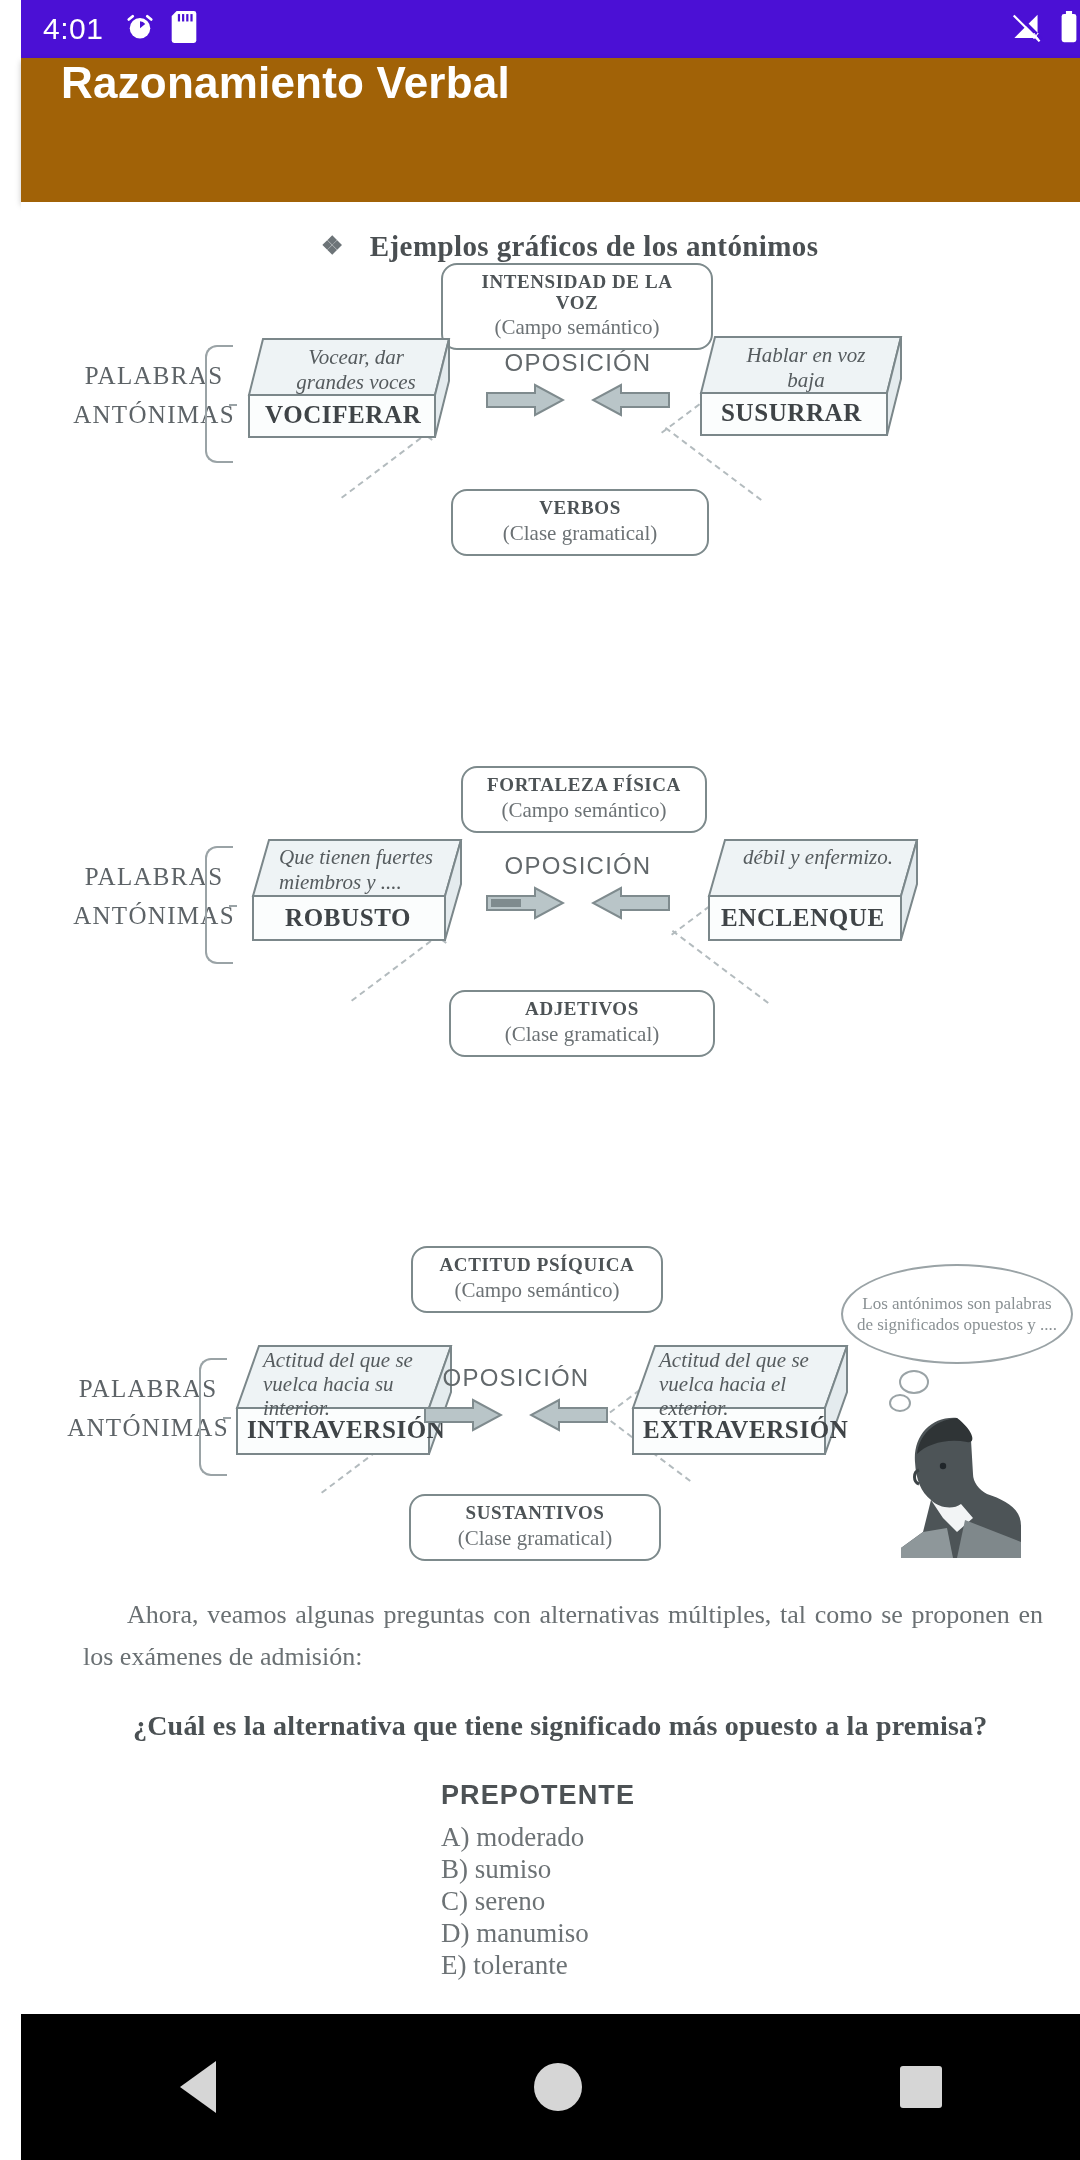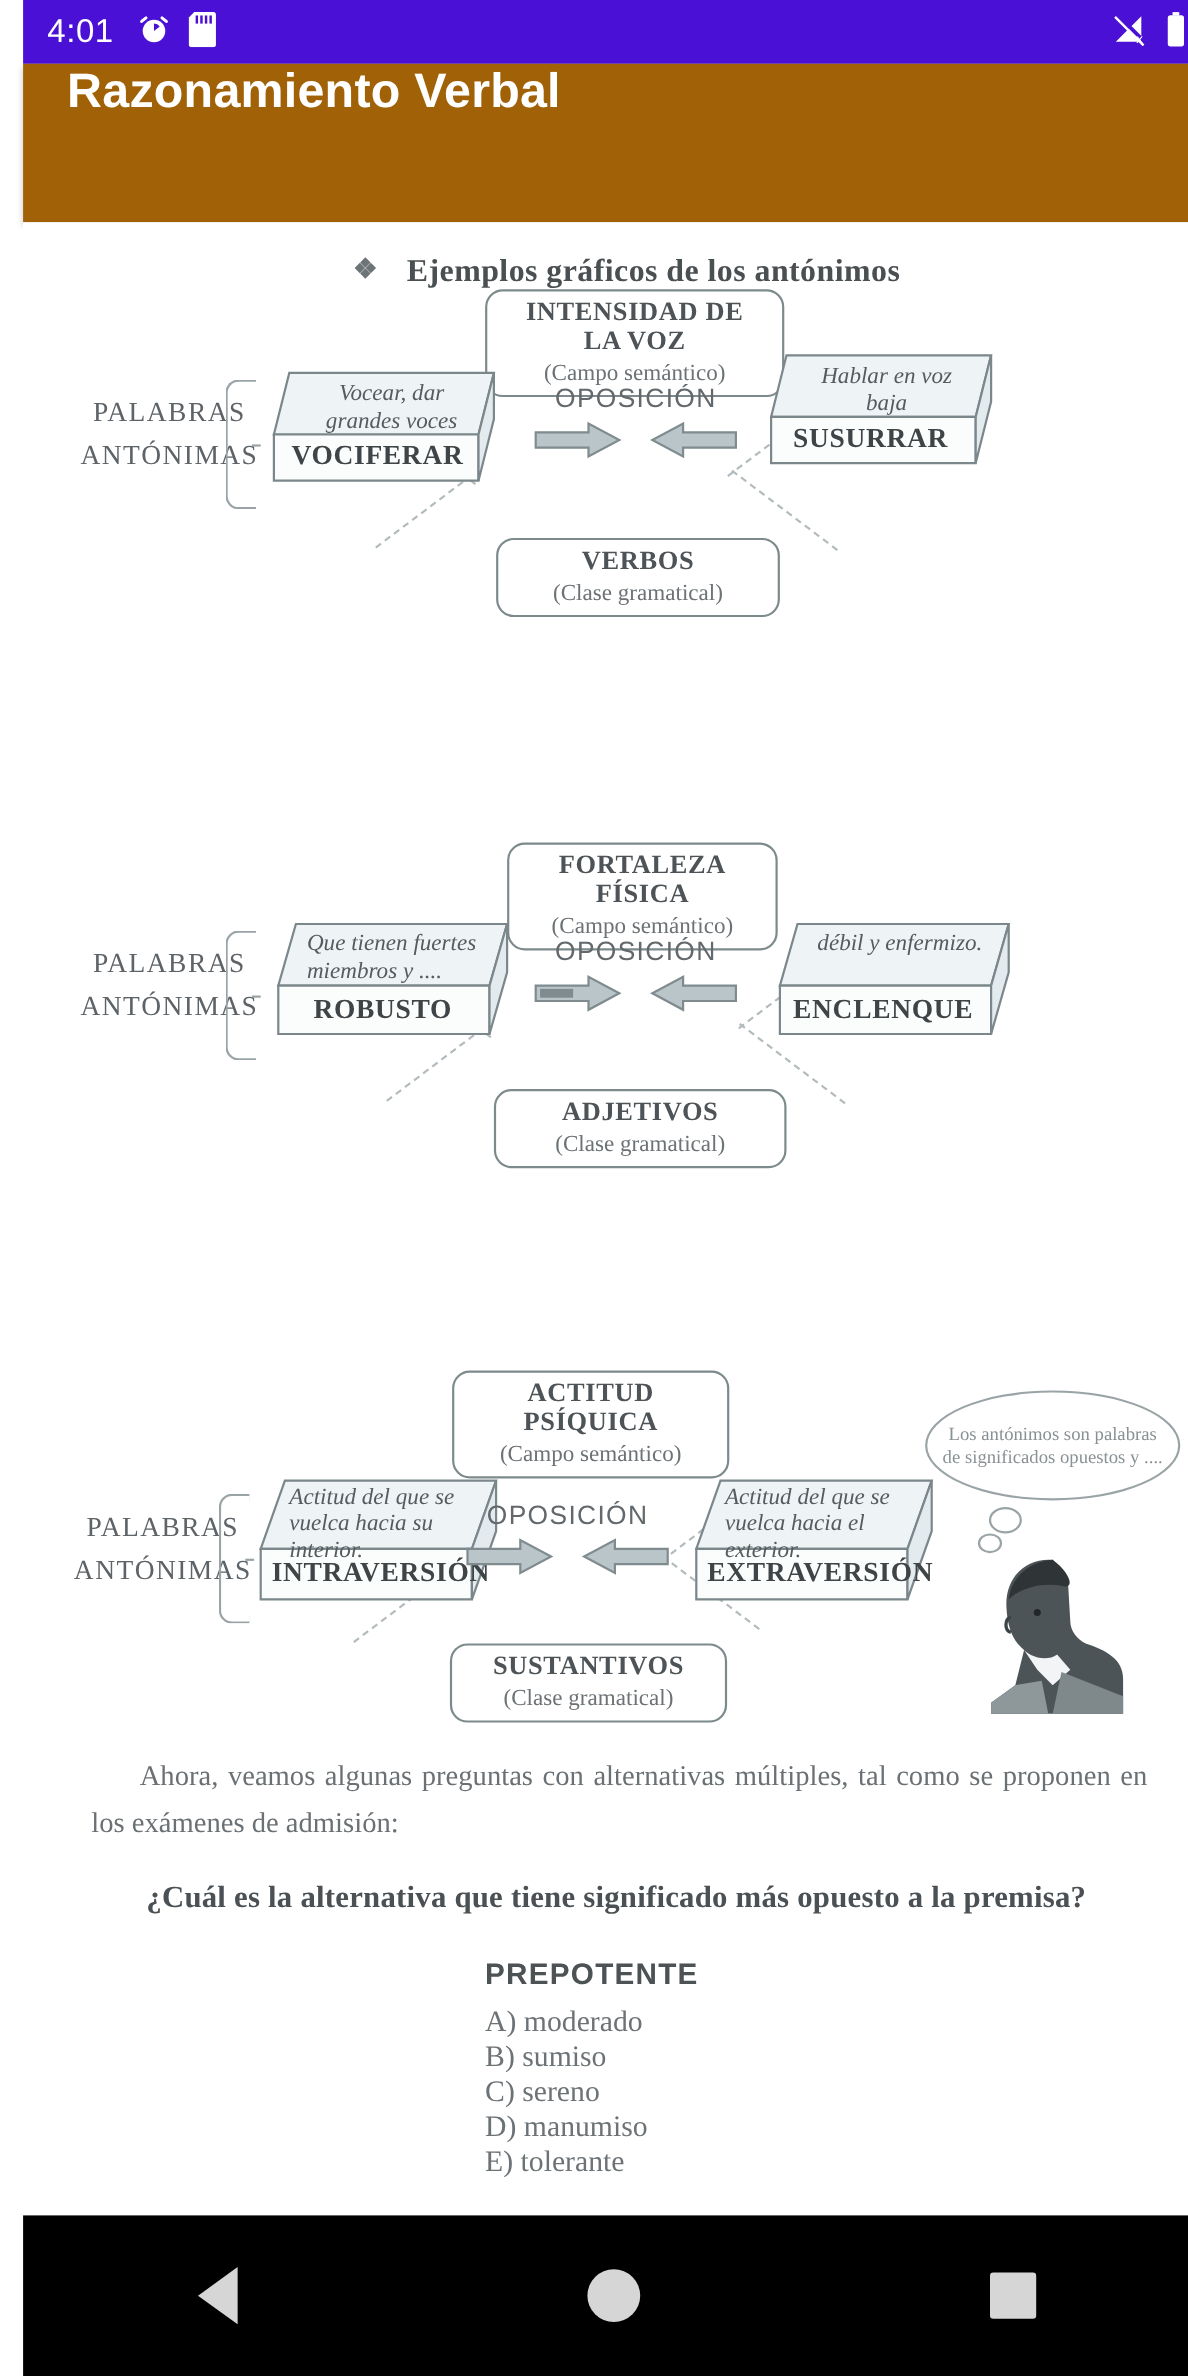--- a/index.html
+++ b/index.html
@@ -54,21 +54,21 @@
   
   .diagram{position:absolute;left:0;width:1080px;}
 
   .capsule{
     position:absolute;border:2px solid #7d8a8c;border-radius:16px;
     background:#fff;text-align:center;box-sizing:border-box;
     padding:7px 18px 9px;
   }
   .capsule .t1{
     font-family:"Liberation Serif", serif;font-weight:700;
-    font-size:24px;color:#4d5356;letter-spacing:.6px;line-height:1.08;
+    font-size:19px;color:#4d5356;letter-spacing:.6px;line-height:1.08;
   }
   .capsule .t2{
     font-family:"Liberation Serif", serif;font-size:21px;color:#6c7275;
     line-height:1.15;margin-top:2px;
   }
 
   .pal-label{
     position:absolute;text-align:center;
     font-family:"Liberation Serif", serif;font-size:25px;color:#5d6367;
     letter-spacing:1.3px;line-height:1.55;
@@ -231,21 +231,21 @@
       <div class="oposicion" style="left:462px;top:92px;width:190px;">OPOSICIÓN</div>
       <div class="arrows" style="left:464px;top:126px;">
         <svg width="80" height="34" viewBox="0 0 80 34">
           <polygon points="2,10 50,10 50,2 78,17 50,32 50,24 2,24" fill="#b9c5c8" stroke="#7f8b8e" stroke-width="2"></polygon>
         </svg>
         <svg width="80" height="34" viewBox="0 0 80 34">
           <polygon points="78,10 30,10 30,2 2,17 30,32 30,24 78,24" fill="#b9c5c8" stroke="#7f8b8e" stroke-width="2"></polygon>
         </svg>
       </div>
 
-      <div class="slab" style="left:660px;top:60px;">
+      <div class="slab" style="left:660px;top:74px;">
         <svg width="240" height="116" viewBox="0 0 240 116">
           <polygon points="34,6 220,6 206,62 20,62" fill="#eef3f5" stroke="#7b878a" stroke-width="2"></polygon>
           <polygon points="20,62 206,62 206,104 20,104" fill="#fbfdfd" stroke="#7b878a" stroke-width="2"></polygon>
           <polygon points="206,62 220,6 220,48 206,104" fill="#e4ebee" stroke="#7b878a" stroke-width="2"></polygon>
         </svg>
         <div class="toptext" style="left:50px;top:12px;width:150px;text-align:center;">Hablar en voz baja</div>
         <div class="frontlabel" style="left:40px;top:68px;text-align:right;">SUSURRAR</div>
       </div>
 
       <div class="capsule" style="left:430px;top:232px;width:258px;">

